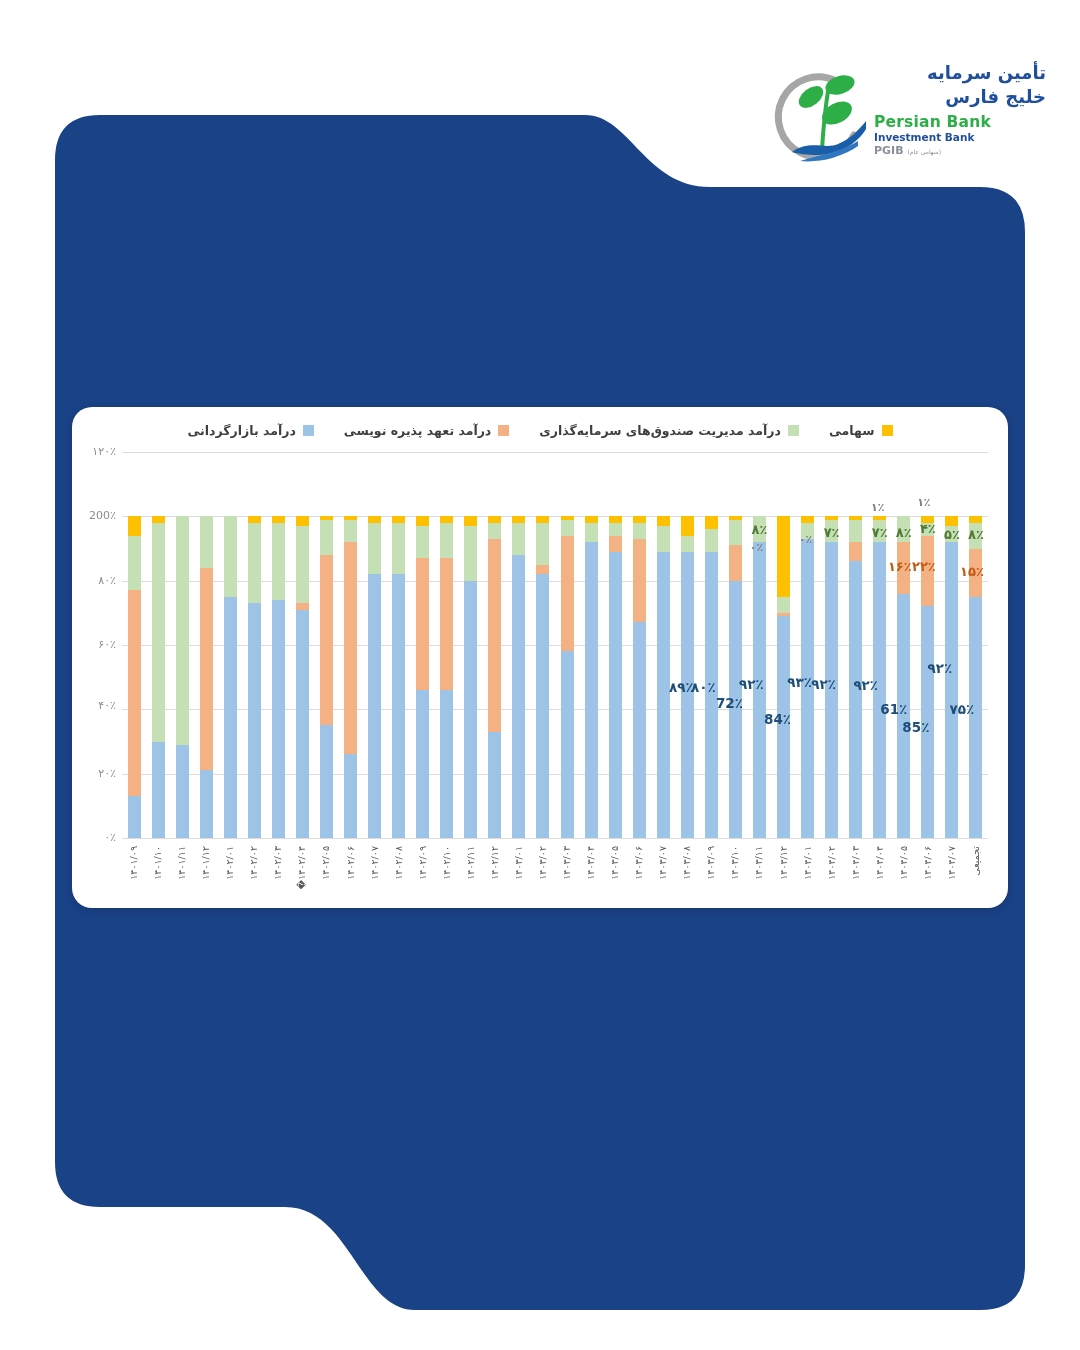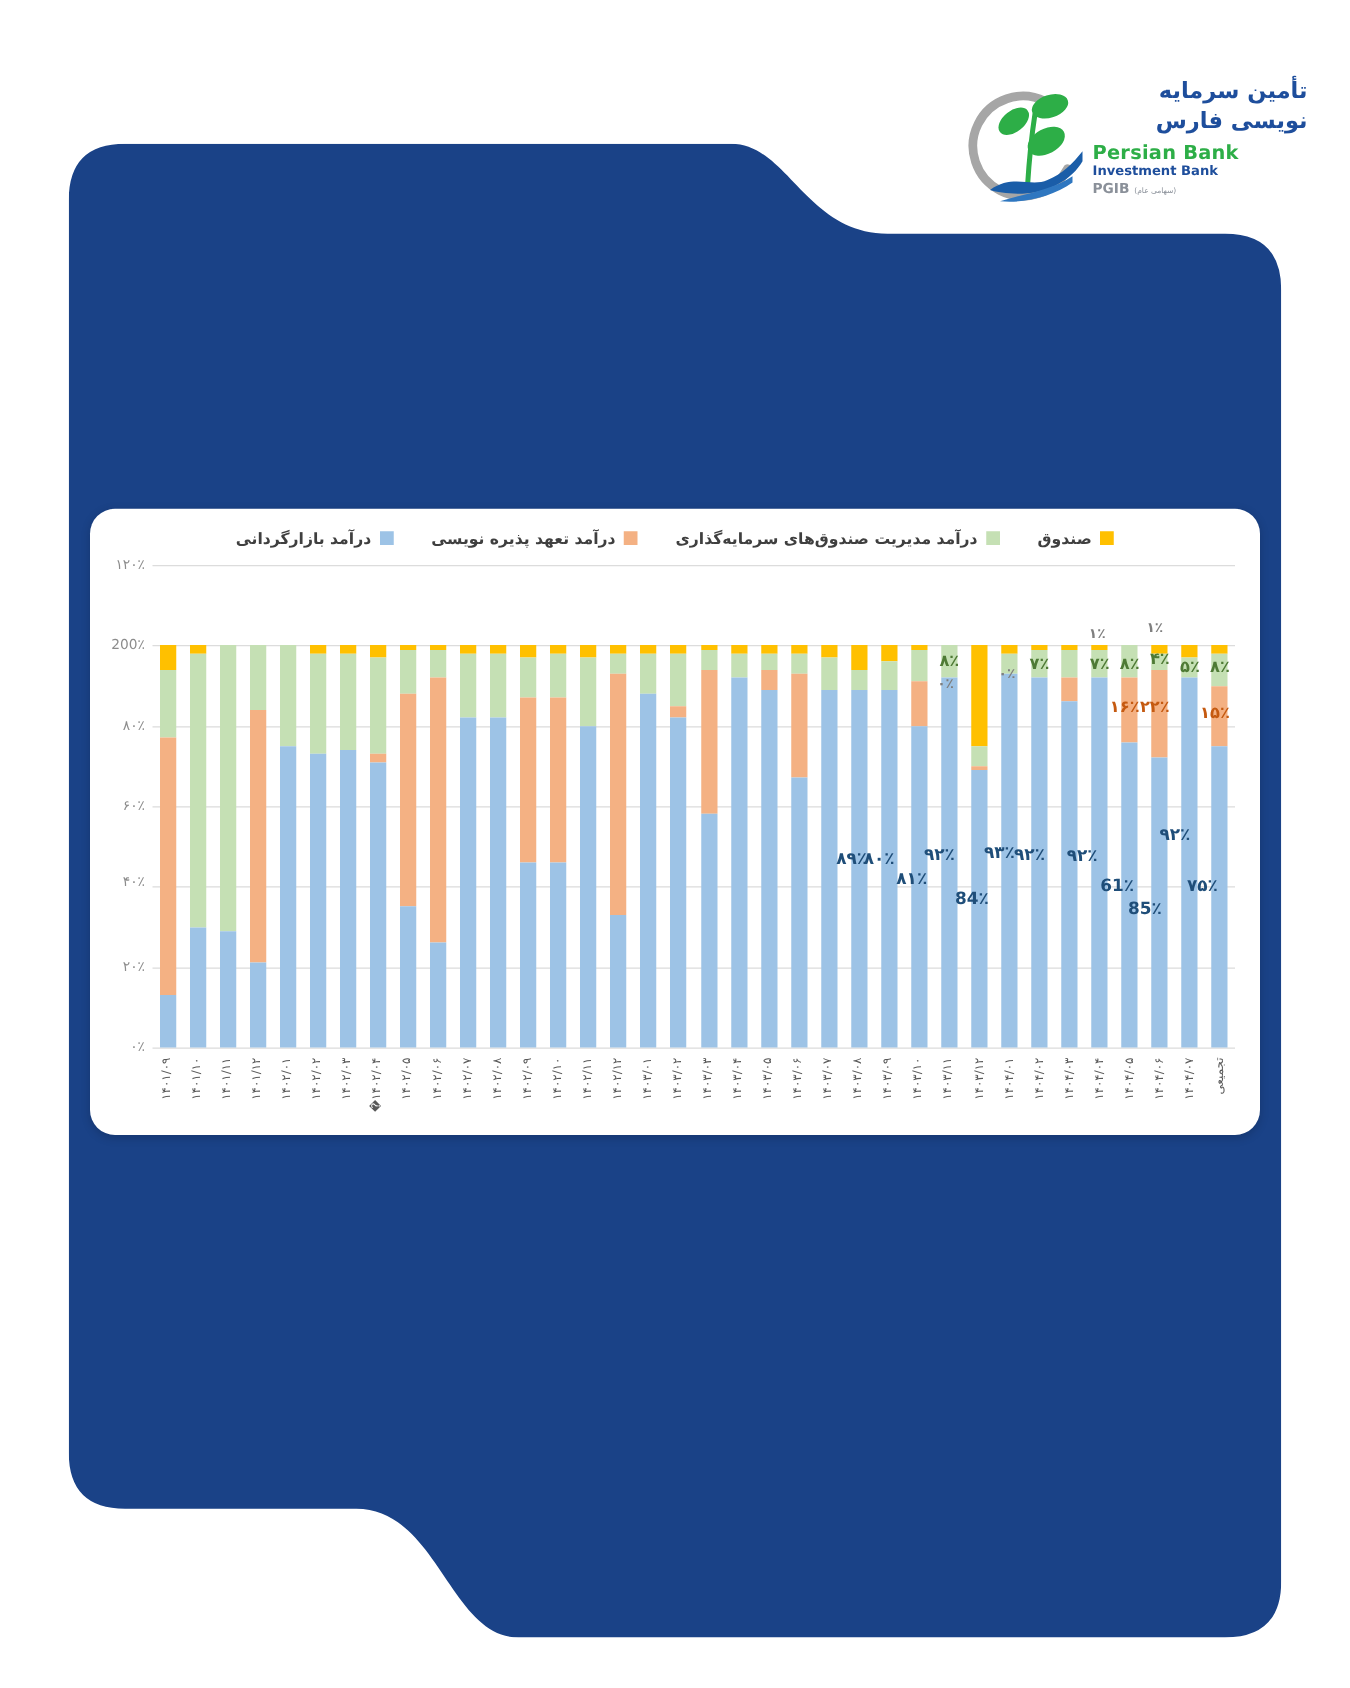--- a/index.html
+++ b/index.html
@@ -65,35 +65,35 @@
       <path d="M66 24 A40 40 0 1 0 84 78" fill="none" stroke="#a6a6a6" stroke-width="7" stroke-linecap="round"></path>
       <path d="M52 92 Q54 60 58 34" fill="none" stroke="#2dae47" stroke-width="4" stroke-linecap="round"></path>
       <ellipse cx="41" cy="40" rx="14" ry="8.5" transform="rotate(-38 41 40)" fill="#2dae47"></ellipse>
       <ellipse cx="70" cy="28" rx="15" ry="9" transform="rotate(-18 70 28)" fill="#2dae47"></ellipse>
       <ellipse cx="67" cy="56" rx="16" ry="10" transform="rotate(-28 67 56)" fill="#2dae47"></ellipse>
       <path d="M22 95 C40 82 55 93 68 87 C80 82 88 74 96 64 L96 72 C88 86 70 97 48 98 C37 98 28 97 22 95 Z" fill="#1a5da8"></path>
       <path d="M30 104 C48 98 70 96 88 84 L88 89 C72 100 50 106 30 104 Z" fill="#2f77c0"></path>
     </svg>
     <div class="logo-text">
       <div class="logo-fa">تأمین سرمایه</div>
-      <div class="logo-fa">نویسی فارس</div>
+      <div class="logo-fa">خلیج فارس</div>
       <div class="logo-en1">Persian Bank</div>
       <div class="logo-en2">Investment Bank</div>
       <div class="logo-en3">
         <span>PGIB</span>
         <span class="tiny">(سهامی عام)</span>
       </div>
     </div>
   </div>
 
   <div class="card">
     <div class="legend" id="legend">
         <span class="legend-item">
           <span class="legend-swatch" style="background: rgb(255, 192, 0);"></span>
-          <span>صندوق</span>
+          <span>سهامی</span>
         </span>
         <span class="legend-item">
           <span class="legend-swatch" style="background: rgb(197, 224, 180);"></span>
           <span>درآمد مدیریت صندوق‌های سرمایه‌گذاری</span>
         </span>
         <span class="legend-item">
           <span class="legend-swatch" style="background: rgb(244, 177, 131);"></span>
           <span>درآمد تعهد پذیره نویسی</span>
         </span>
         <span class="legend-item">
@@ -342,21 +342,21 @@
         <div class="xlab" style="left: 655.583px; top: 418px;">۱۴۰۴/۰۱</div>
         <div class="xlab" style="left: 679.639px; top: 418px;">۱۴۰۴/۰۲</div>
         <div class="xlab" style="left: 703.694px; top: 418px;">۱۴۰۴/۰۳</div>
         <div class="xlab" style="left: 727.75px; top: 418px;">۱۴۰۴/۰۴</div>
         <div class="xlab" style="left: 751.806px; top: 418px;">۱۴۰۴/۰۵</div>
         <div class="xlab" style="left: 775.861px; top: 418px;">۱۴۰۴/۰۶</div>
         <div class="xlab" style="left: 799.917px; top: 418px;">۱۴۰۴/۰۷</div>
         <div class="xlab" style="left: 823.972px; top: 418px;">تجمیعی</div>
         <div class="ann ann-navy" style="left: 559.306px; bottom: 151.183px;">۸۹٪</div>
         <div class="ann ann-navy" style="left: 581.361px; bottom: 151.183px;">۸۰٪</div>
-        <div class="ann ann-navy" style="left: 607.417px; bottom: 135.1px;">۸۱٪</div>
+        <div class="ann ann-navy" style="left: 607.417px; bottom: 135.1px;">72٪</div>
         <div class="ann ann-navy" style="left: 629.472px; bottom: 154.4px;">۹۲٪</div>
         <div class="ann ann-navy" style="left: 655.528px; bottom: 119.017px;">84٪</div>
         <div class="ann ann-navy" style="left: 677.583px; bottom: 156.008px;">۹۳٪</div>
         <div class="ann ann-navy" style="left: 701.639px; bottom: 154.4px;">۹۲٪</div>
         <div class="ann ann-navy" style="left: 743.75px; bottom: 152.792px;">۹۲٪</div>
         <div class="ann ann-navy" style="left: 771.806px; bottom: 128.667px;">61٪</div>
         <div class="ann ann-navy" style="left: 793.861px; bottom: 110.975px;">85٪</div>
         <div class="ann ann-navy" style="left: 817.917px; bottom: 170.483px;">۹۲٪</div>
         <div class="ann ann-navy" style="left: 839.972px; bottom: 128.667px;">۷۵٪</div>
         <div class="ann ann-green" style="left: 637.472px; bottom: 308.8px;">۸٪</div>

